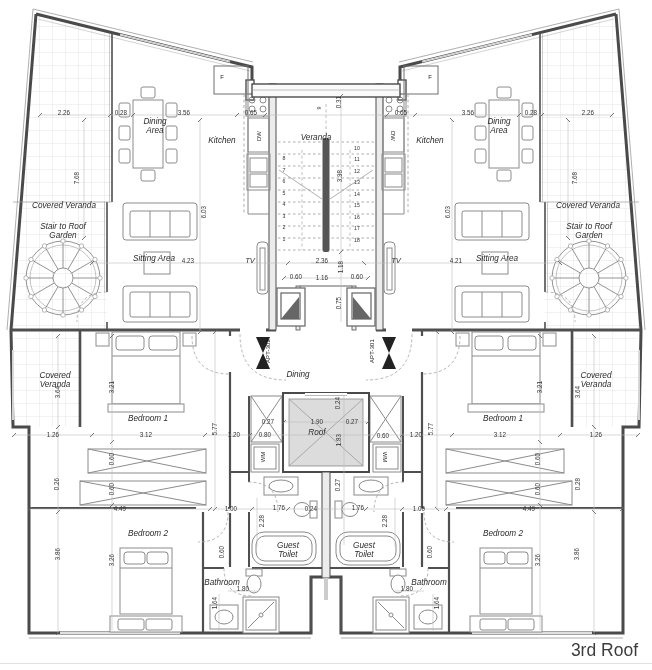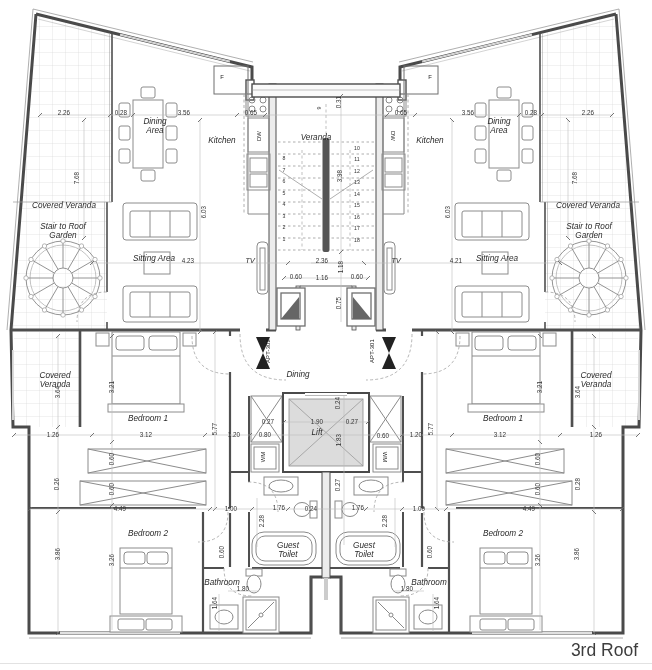--- a/index.html
+++ b/index.html
@@ -265,21 +265,21 @@
 Garden</span>
       <span class="lbl room" style="left: 154px; top: 259px; transform: translate(-50%, -50%) rotate(0deg);">Sitting Area</span>
       <span class="lbl room" style="left: 55px; top: 381px; transform: translate(-50%, -50%) rotate(0deg);">Covered
 Veranda</span>
       <span class="lbl room" style="left: 148px; top: 419px; transform: translate(-50%, -50%) rotate(0deg);">Bedroom 1</span>
       <span class="lbl room" style="left: 148px; top: 534px; transform: translate(-50%, -50%) rotate(0deg);">Bedroom 2</span>
       <span class="lbl room" style="left: 222px; top: 583px; transform: translate(-50%, -50%) rotate(0deg);">Bathroom</span>
       <span class="lbl room" style="left: 288px; top: 551px; transform: translate(-50%, -50%) rotate(0deg);">Guest
 Toilet</span>
       <span class="lbl room" style="left: 298px; top: 375px; transform: translate(-50%, -50%) rotate(0deg);">Dining</span>
-      <span class="lbl room" style="left: 317px; top: 433px; transform: translate(-50%, -50%) rotate(0deg);">Lift</span>
+      <span class="lbl room" style="left: 317px; top: 433px; transform: translate(-50%, -50%) rotate(0deg);">Roof</span>
       <span class="lbl room" style="left: 316px; top: 138px; transform: translate(-50%, -50%) rotate(0deg);">Veranda</span>
       <span class="lbl room" style="left: 499px; top: 127px; transform: translate(-50%, -50%) rotate(0deg);">Dining
 Area</span>
       <span class="lbl room" style="left: 430px; top: 141px; transform: translate(-50%, -50%) rotate(0deg);">Kitchen</span>
       <span class="lbl room" style="left: 588px; top: 206px; transform: translate(-50%, -50%) rotate(0deg);">Covered Veranda</span>
       <span class="lbl room" style="left: 589px; top: 232px; transform: translate(-50%, -50%) rotate(0deg);">Stair to Roof
 Garden</span>
       <span class="lbl room" style="left: 497px; top: 259px; transform: translate(-50%, -50%) rotate(0deg);">Sitting Area</span>
       <span class="lbl room" style="left: 596px; top: 381px; transform: translate(-50%, -50%) rotate(0deg);">Covered
 Veranda</span>

